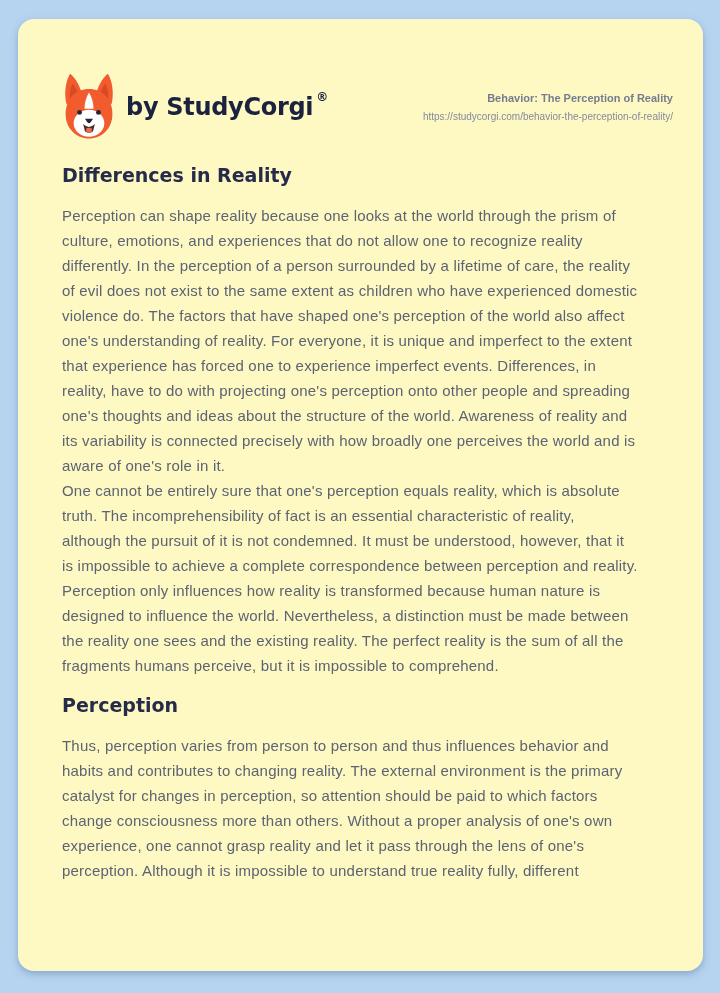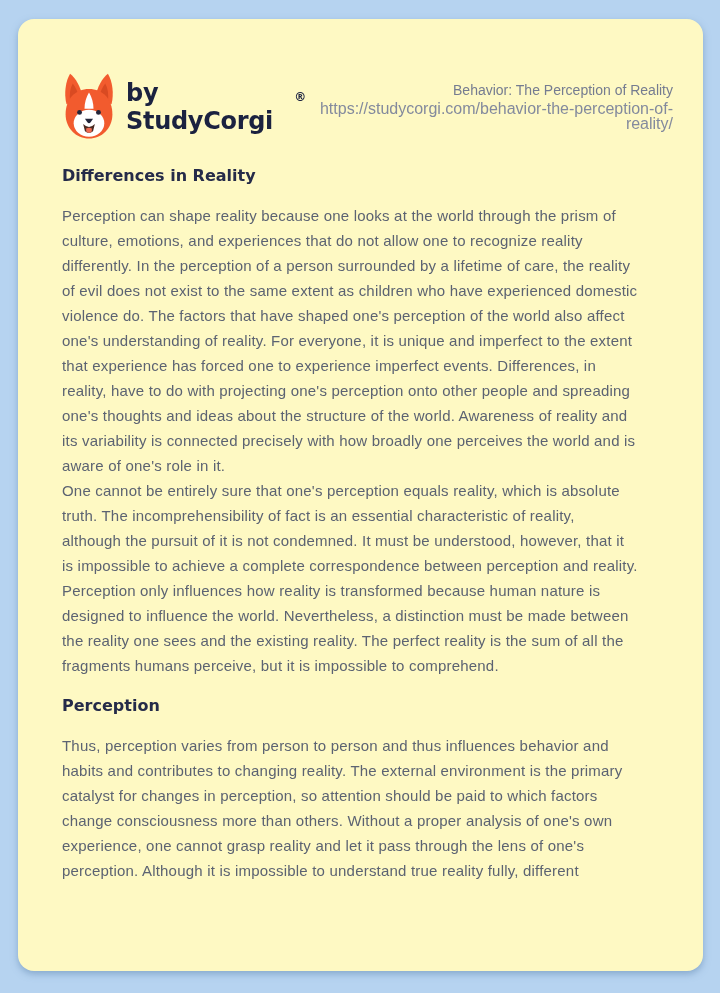--- a/index.html
+++ b/index.html
@@ -47,34 +47,34 @@
     font-size: 12px;
     font-weight: bold;
     color: #1b2240;
     vertical-align: super;
     position: relative;
     top: -10px;
     margin-left: 3px;
   }
   .doc-meta { text-align: right; }
   .doc-title {
-    font-size: 14px;
-    font-weight: normal;
+    font-size: 11px;
+    font-weight: bold;
     color: #757c90;
     line-height: 15px;
   }
   .doc-url {
-    font-size: 16px;
+    font-size: 10px;
     color: #838a9d;
     line-height: 15px;
     margin-top: 3px;
   }
   .section-heading {
     font-family: "DejaVu Sans", sans-serif;
-    font-size: 16px;
+    font-size: 19px;
     font-weight: bold;
     color: #252b49;
     margin: 16px 0;
     line-height: 23px;
   }
   .section-body {
     font-size: 15px;
     line-height: 25px;
     letter-spacing: 0.2px;
     color: #5c6372;

